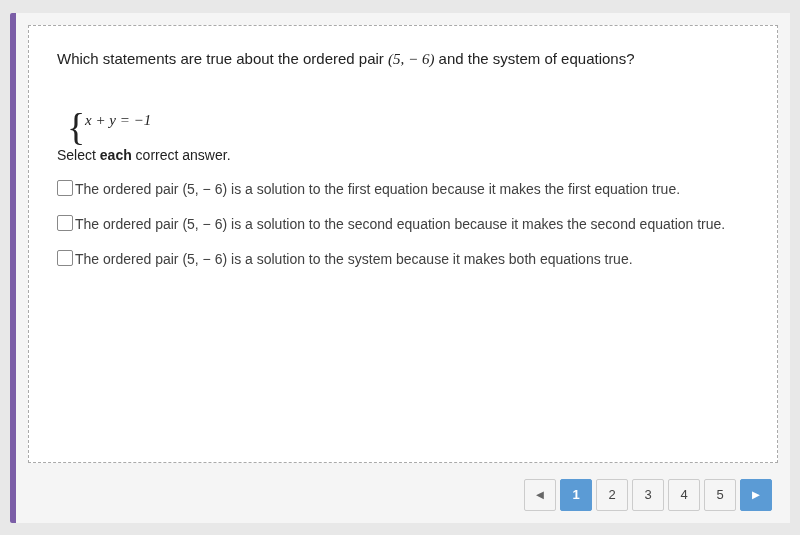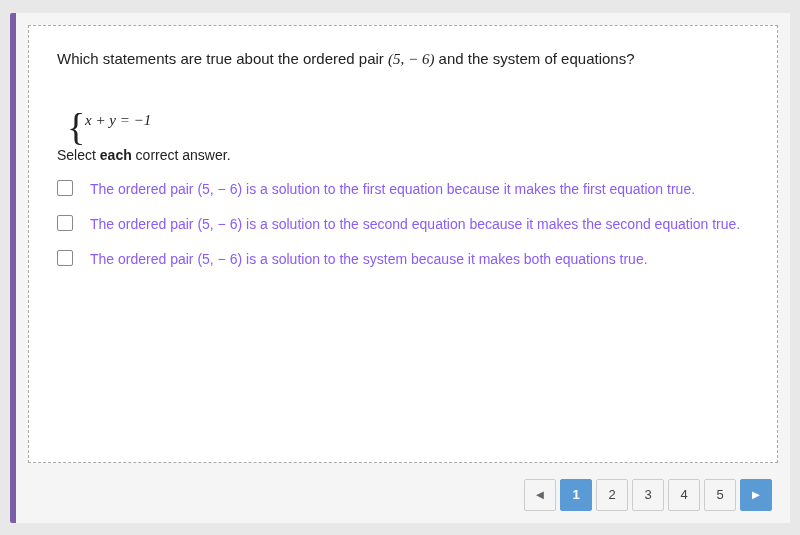--- a/index.html
+++ b/index.html
@@ -78,24 +78,24 @@
     }
     .options-list {
       list-style: none;
       display: flex;
       flex-direction: column;
       gap: 14px;
     }
     .option-item {
       display: flex;
       align-items: flex-start;
-      gap: 17px;
+      gap: 2px;
       font-size: 14px;
       font-family: Arial, sans-serif;
-      color: #8b5cf6;
+      color: #404040;
     }
     .checkbox {
       width: 16px;
       height: 16px;
       border: 1.5px solid #888;
       border-radius: 2px;
       background: #fff;
       flex-shrink: 0;
       margin-top: 1px;
       cursor: pointer;

